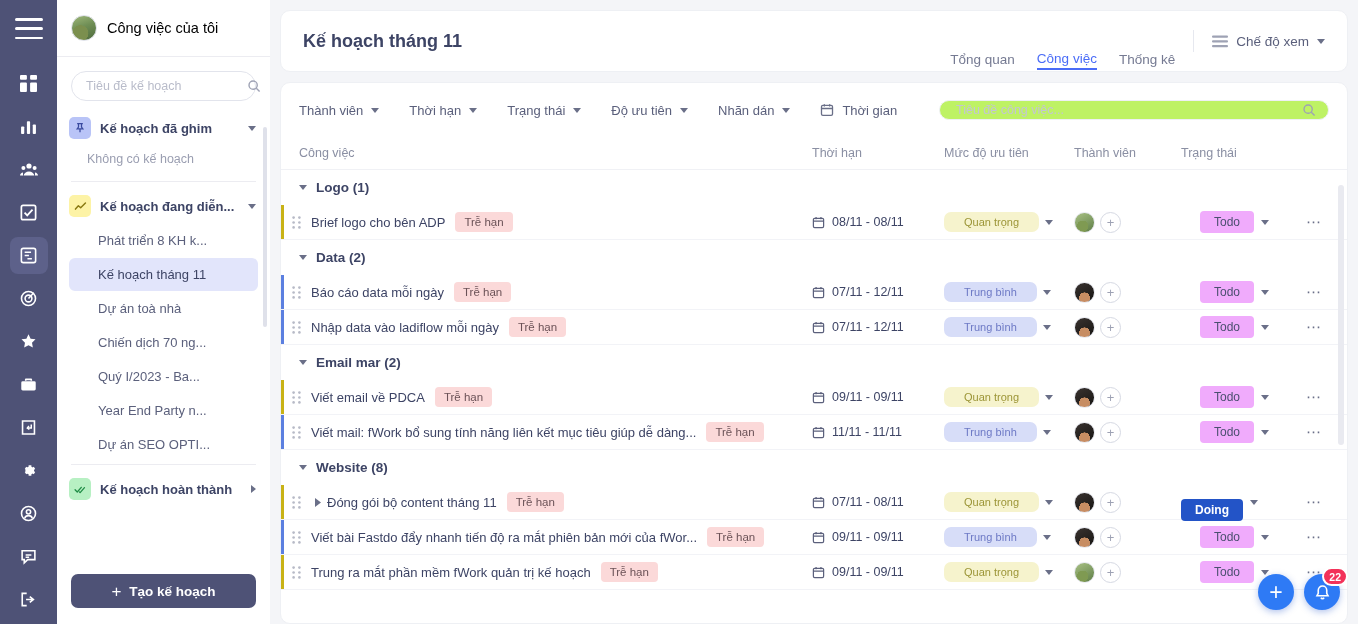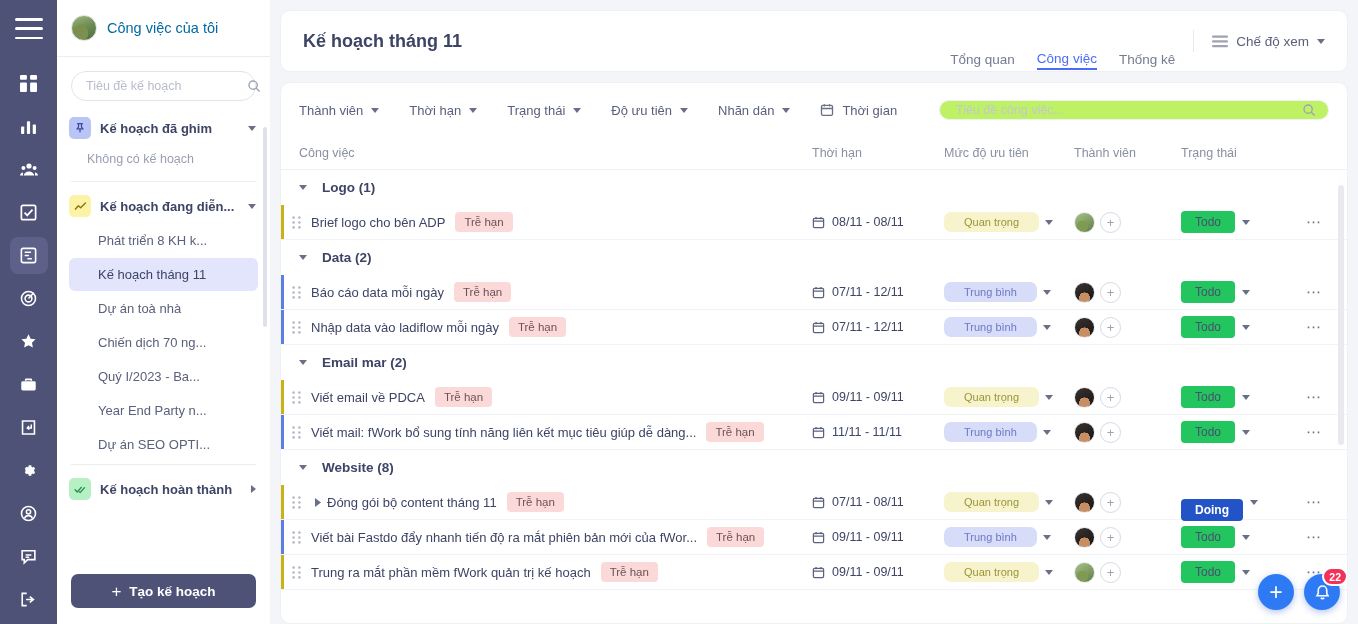--- a/index.html
+++ b/index.html
@@ -31,21 +31,21 @@
   
   .plans { width:213px; flex:0 0 213px; background:#fff; position:relative;
            display:flex; flex-direction:column; }
   .plans-head { height:57px; display:flex; align-items:center; gap:10px;
                 padding:0 14px; border-bottom:1px solid #ececf1; }
   .avatar-sm { width:26px; height:26px; border-radius:50%; flex:0 0 26px;
      background:
        radial-gradient(circle at 35% 72%, #7b8f4e 0 34%, transparent 35%),
        linear-gradient(160deg,#9fb87a 0%, #6f8e55 45%, #4e6b3c 100%);
      border:1px solid #dfe2ea; }
-  .plans-head-title { font-size:14.5px; color:#0369a1; font-weight:400; }
+  .plans-head-title { font-size:14.5px; color:#000000; font-weight:400; }
 
   .plans-body { flex:1 1 auto; padding:0 0 0 0; position:relative; overflow:hidden; }
   .search-wrap { padding:14px 14px 10px 14px; }
   .search-box { height:30px; border:1px solid #e2e4ec; border-radius:16px;
                 display:flex; align-items:center; padding:0 10px 0 14px; }
   .search-box input { border:0; outline:0; flex:1 1 auto; font-size:12.5px;
                       color:#3d4465; font-family:inherit; background:transparent; }
   .search-box input::placeholder { color:#b9bcca; }
   .ic-mag { width:14px; height:14px; flex:0 0 14px; color:#9ea2b4; }
 
@@ -112,21 +112,21 @@
            font-size:12.5px; color:#8a8fa3; border-bottom:1px solid #f0f1f5; }
   .col-task  { flex:1 1 auto; min-width:0; padding-left:0; }
   .col-due   { flex:0 0 132px; }
   .col-prio  { flex:0 0 130px; }
   .col-mem   { flex:0 0 107px; }
   .col-stat  { flex:0 0 118px; }
   .col-menu  { flex:0 0 30px; }
 
   .tbody { flex:1 1 auto; overflow:hidden; position:relative; }
 
-  .grp-title { display:flex; align-items:center; gap:15px; height:35px;
+  .grp-title { display:flex; align-items:center; gap:9px; height:35px;
                padding-left:18px; font-size:13.5px; font-weight:700; color:#3d4465; }
   .grp-title .caret { border-top-color:#6a6f88; }
 
   .trow { display:flex; align-items:center; height:35px; padding-right:18px;
           border-bottom:1px solid #f2f3f7; position:relative; }
   .bar { position:absolute; left:0; top:0; bottom:0; width:3px; }
   .drag { width:30px; flex:0 0 30px; display:flex; justify-content:center;
           color:#b7bac7; cursor:grab; }
   .drag svg { display:block; }
   .expander { width:14px; flex:0 0 14px; display:flex; align-items:center;
@@ -147,21 +147,21 @@
   .av { width:21px; height:21px; border-radius:50%; flex:0 0 21px; border:1px solid #e7e9f0; }
   .av.a1 { background: radial-gradient(circle at 40% 70%, #7f9a52 0 32%, transparent 33%),
                       linear-gradient(150deg,#a9c184,#5d7d46); }
   .av.a2 { background: radial-gradient(circle at 50% 78%, #c78d63 0 30%, transparent 31%),
                       linear-gradient(150deg,#3a3330,#151311); }
   .av-add { width:21px; height:21px; border-radius:50%; border:1px solid #d6d9e3;
             color:#9ea2b4; font-size:13px; line-height:19px; text-align:center;
             cursor:pointer; flex:0 0 21px; background:#fff; }
   .stat-cell { flex:0 0 118px; display:flex; align-items:center; gap:7px; }
   .chip-stat { font-size:12px; border-radius:4px; padding:4px 14px; white-space:nowrap; }
-  .st-todo  { background:#22c55e; color:#4b4f70; }
+  .st-todo  { background:#f0abfc; color:#4b4f70;margin-left:19px; }
   .st-doing { background:#2354c7; color:#fff; font-weight:700;margin-top:16px; }
   .dots { flex:0 0 30px; text-align:center; color:#6a6f88; font-size:15px;
           letter-spacing:1px; cursor:pointer; line-height:8px; }
 
   .tbl-scroll { position:absolute; right:3px; top:15px; width:6px; height:260px;
                 background:#e9eaf0; border-radius:4px; }
 
   .fab-wrap { position:absolute; right:18px; bottom:14px; display:flex; align-items:center; gap:10px; }
   .fab { width:36px; height:36px; border-radius:50%; background:#2e7af5; color:#fff;
          display:flex; align-items:center; justify-content:center; cursor:pointer;

